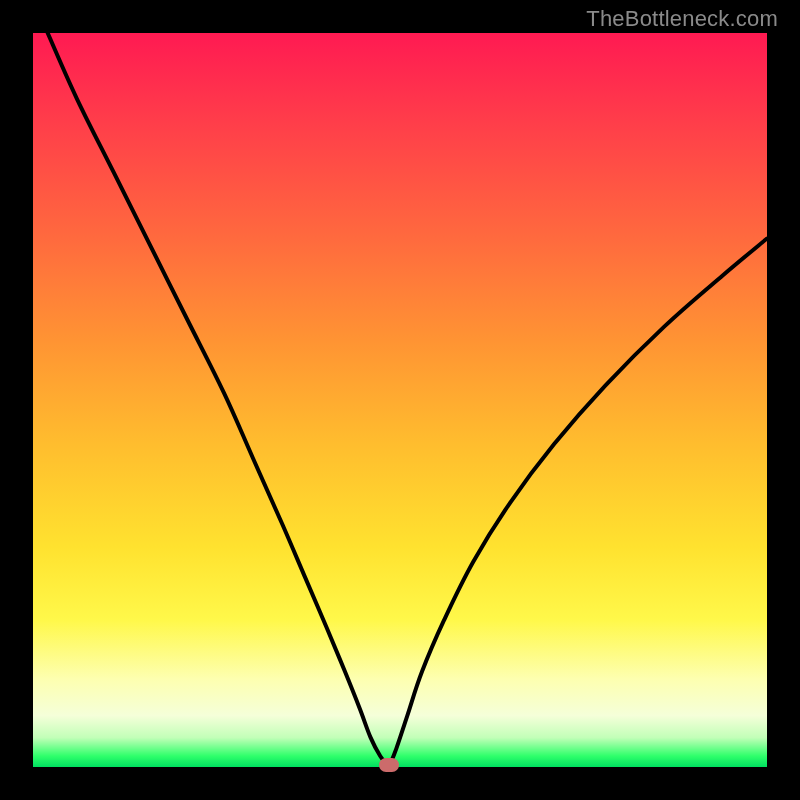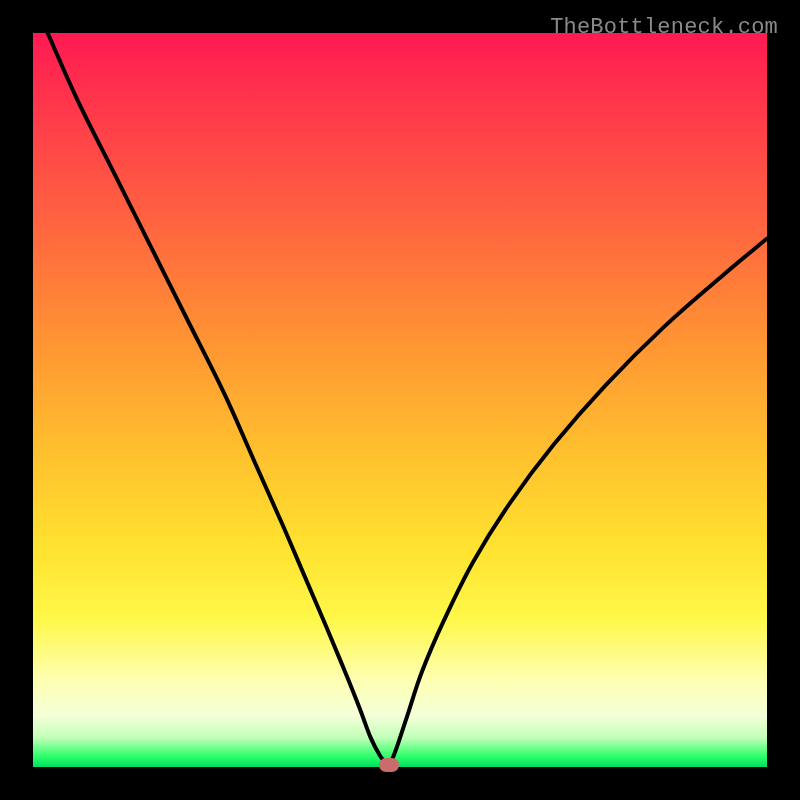--- a/index.html
+++ b/index.html
@@ -36,23 +36,23 @@
       #fff84a 80%,
       #fdffb0 88%,
       #f5ffd9 93%,
       #c2ffb8 96%,
       #2fff6b 98.5%,
       #00e060 100%
     );
   }
   .watermark {
     position: absolute;
-    top: 15px;
+    top: 6px;
     right: 22px;
-    font-family: Liberation Mono, monospace;
+    font-family: Liberation Sans, sans-serif;
     font-size: 22px;
     color: #8a8a8a;
     letter-spacing: 0.2px;
     user-select: none;
   }
   svg.curve {
     position: absolute;
     left: 0;
     top: 0;
     width: 734px;

